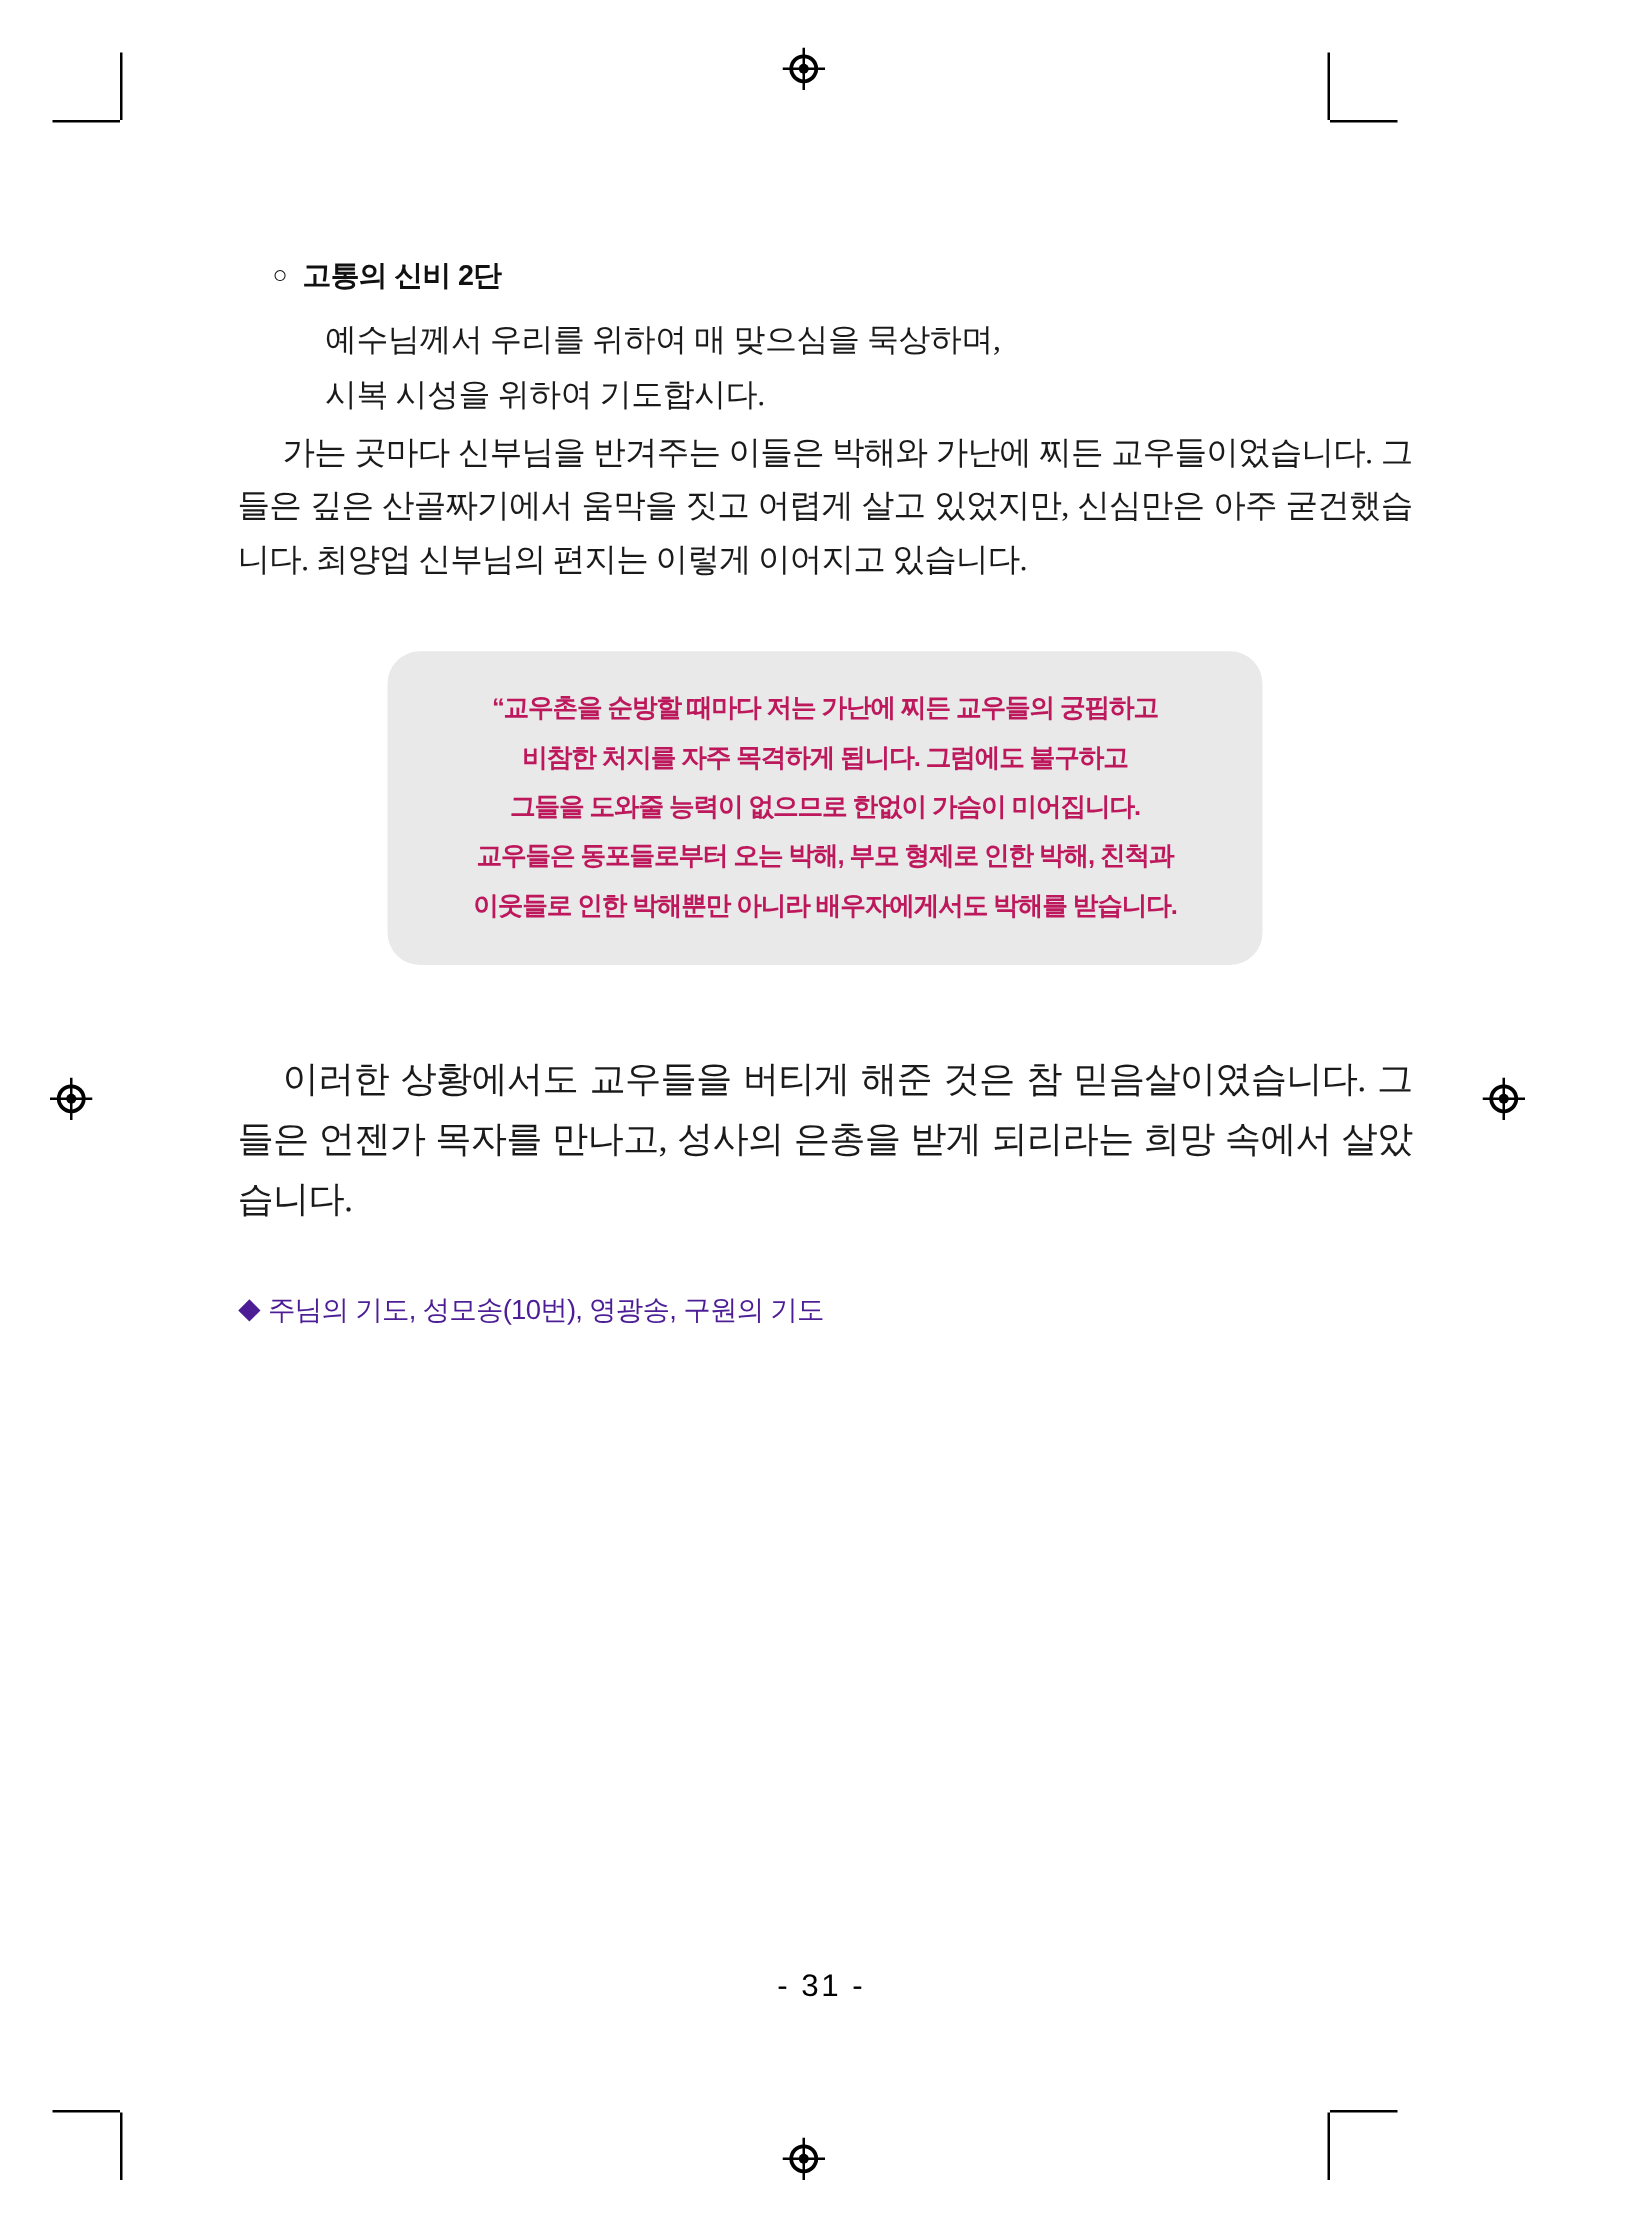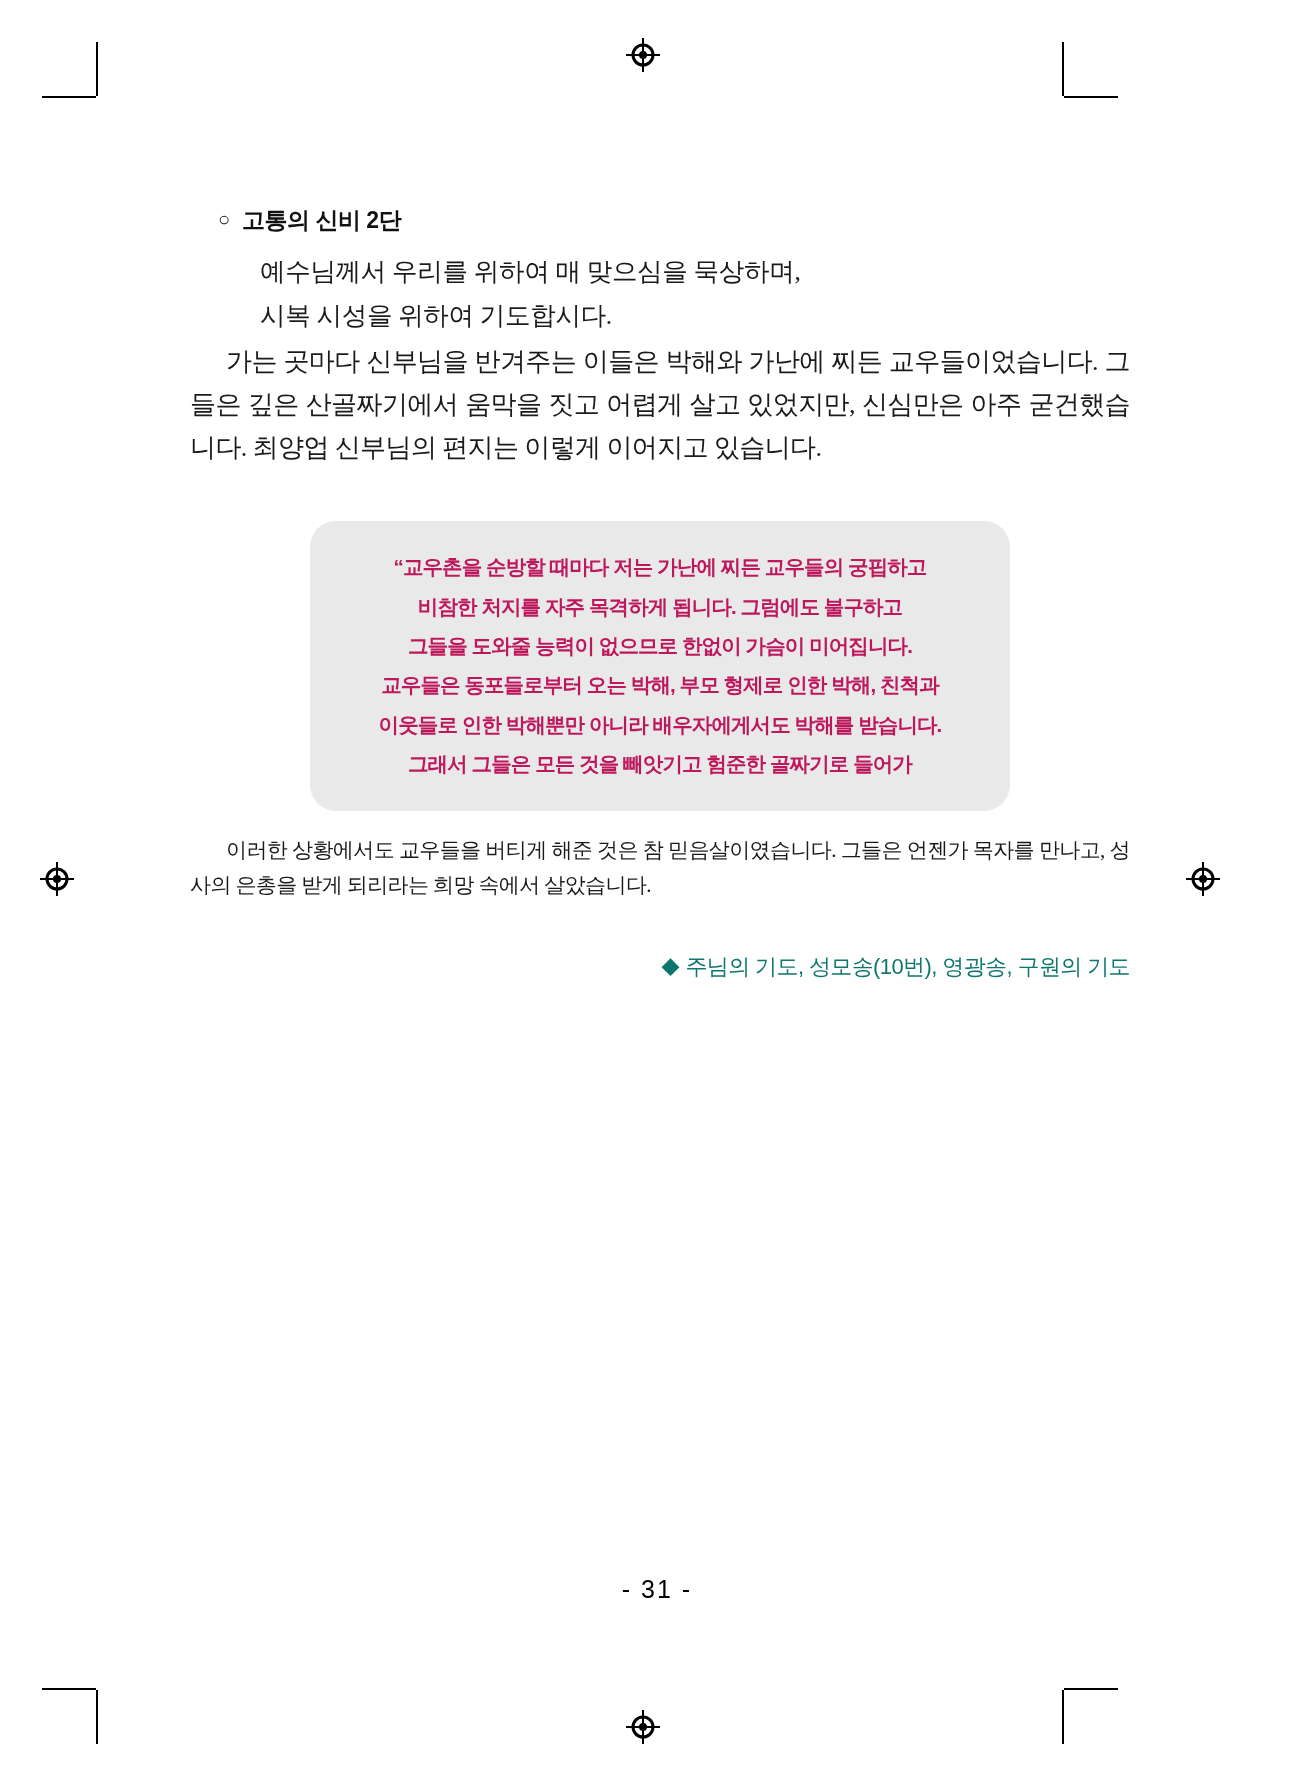--- a/index.html
+++ b/index.html
@@ -95,35 +95,35 @@
     text-align: center;
     font-family: "Liberation Sans", sans-serif;
     font-weight: bold;
     font-size: 20.5px;
     line-height: 1.92;
     letter-spacing: -0.9px;
     color: #be185d;
   }
 
   .closing {
-    margin-top: 22px;
-    font-size: 21px;
+    margin-top: 68px;
+    font-size: 29px;
     line-height: 1.66;
     text-align: justify;
     text-indent: 36px;
     letter-spacing: -0.6px;
   }
 
   .prayer-line {
     margin-top: 49px;
-    text-align: right;
+    text-align: left;
     font-family: "Liberation Sans", sans-serif;
     font-size: 22px;
     letter-spacing: -0.6px;
-    color: #0f766e;
+    color: #4c1d95;
   }
   .prayer-diamond {
     font-size: 19px;
     margin-right: 6px;
   }
 
   .page-number {
     position: absolute;
     left: 0;
     right: 0;
@@ -201,21 +201,20 @@
     </div>
 
     <p class="body-para tight">가는 곳마다 신부님을 반겨주는 이들은 박해와 가난에 찌든 교우들이었습니다. 그들은 깊은 산골짜기에서 움막을 짓고 어렵게 살고 있었지만, 신심만은 아주 굳건했습니다. 최양업 신부님의 편지는 이렇게 이어지고 있습니다.</p>
 
     <div class="quote-box">
       <p>“교우촌을 순방할 때마다 저는 가난에 찌든 교우들의 궁핍하고</p>
       <p>비참한 처지를 자주 목격하게 됩니다. 그럼에도 불구하고</p>
       <p>그들을 도와줄 능력이 없으므로 한없이 가슴이 미어집니다.</p>
       <p>교우들은 동포들로부터 오는 박해, 부모 형제로 인한 박해, 친척과</p>
       <p>이웃들로 인한 박해뿐만 아니라 배우자에게서도 박해를 받습니다.</p>
-      <p>그래서 그들은 모든 것을 빼앗기고 험준한 골짜기로 들어가</p>
     </div>
 
     <p class="closing">이러한 상황에서도 교우들을 버티게 해준 것은 참 믿음살이였습니다. 그들은 언젠가 목자를 만나고, 성사의 은총을 받게 되리라는 희망 속에서 살았습니다.</p>
 
     <div class="prayer-line">
       <span class="prayer-diamond">◆</span><span>주님의 기도, 성모송(10번), 영광송, 구원의 기도</span>
     </div>
 
   </div>
 

